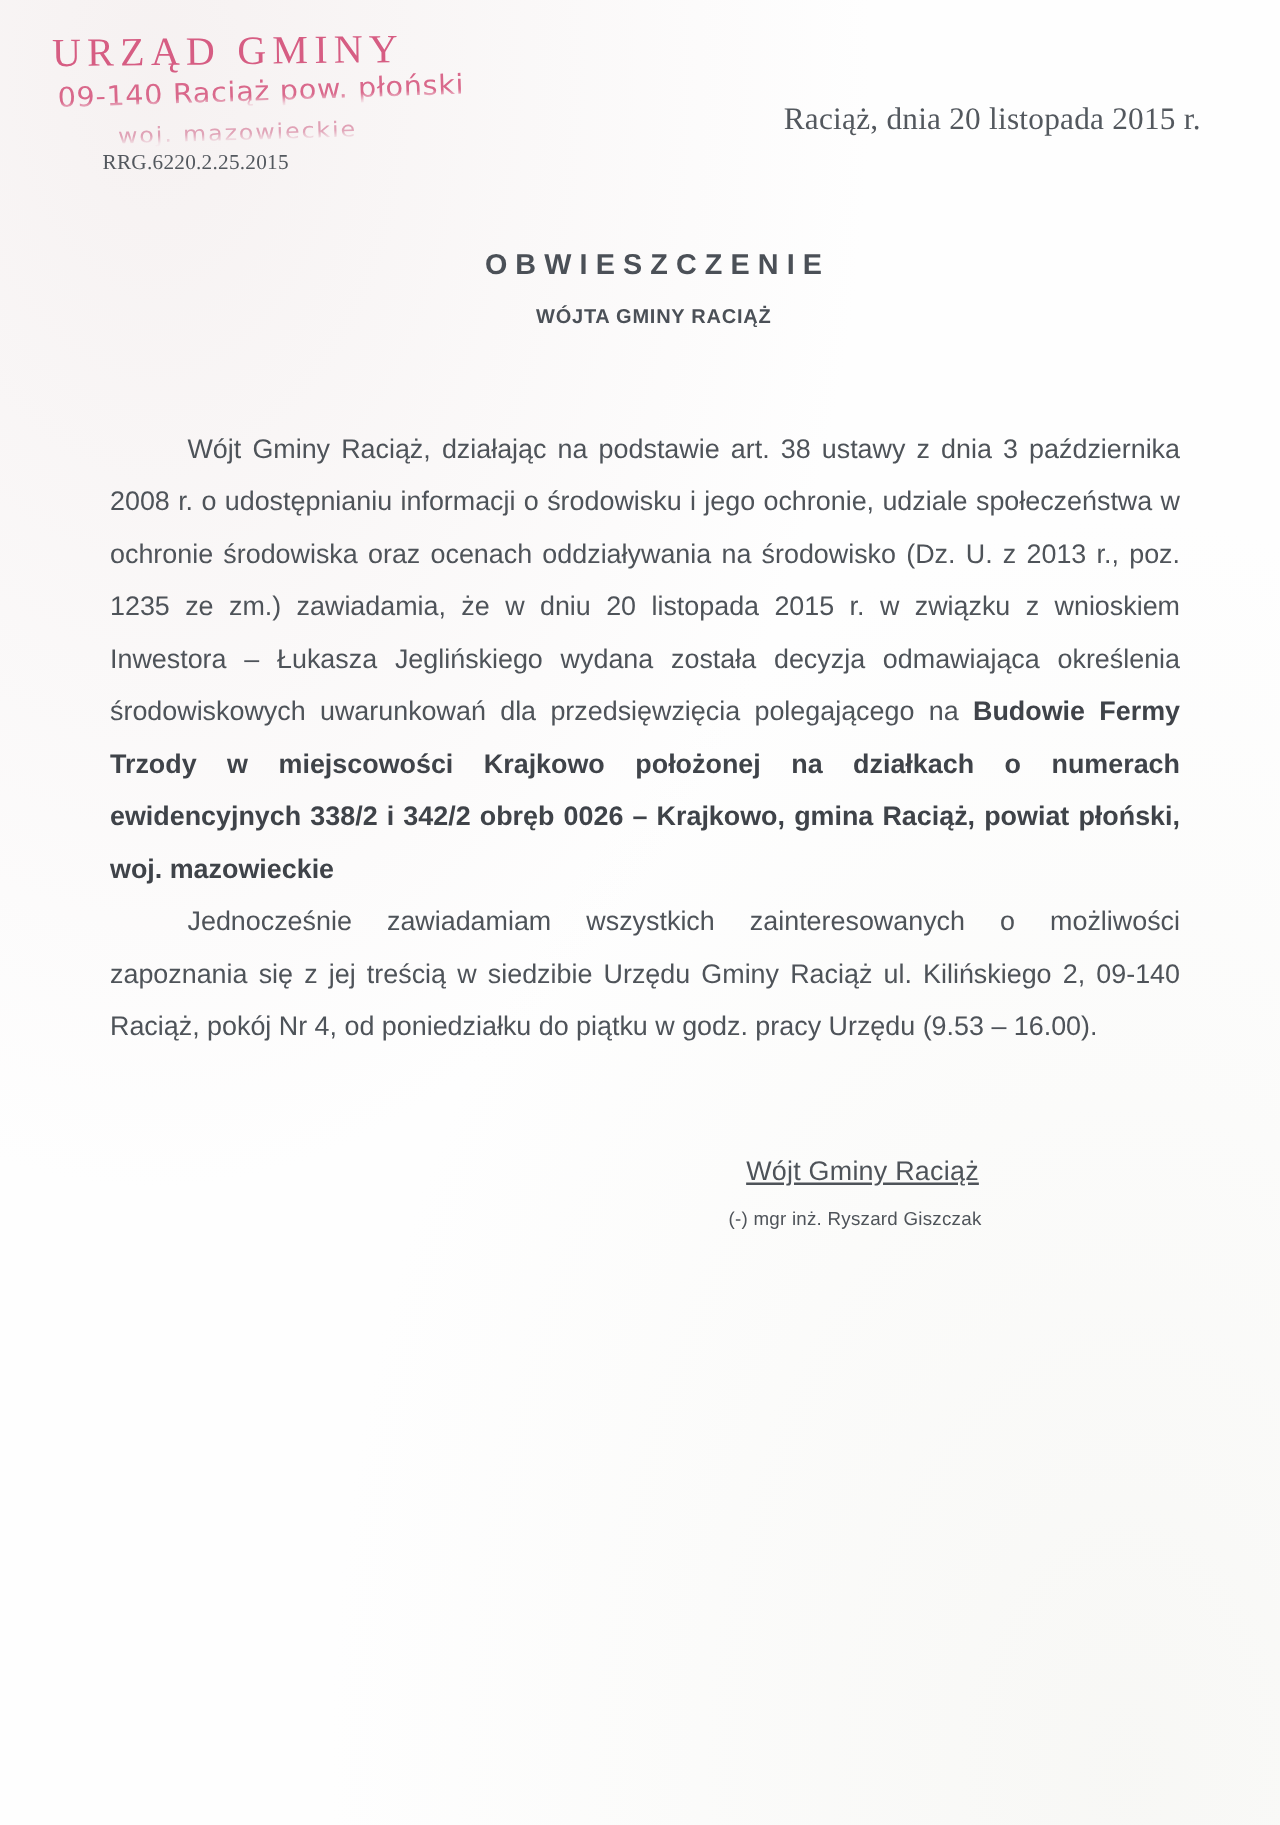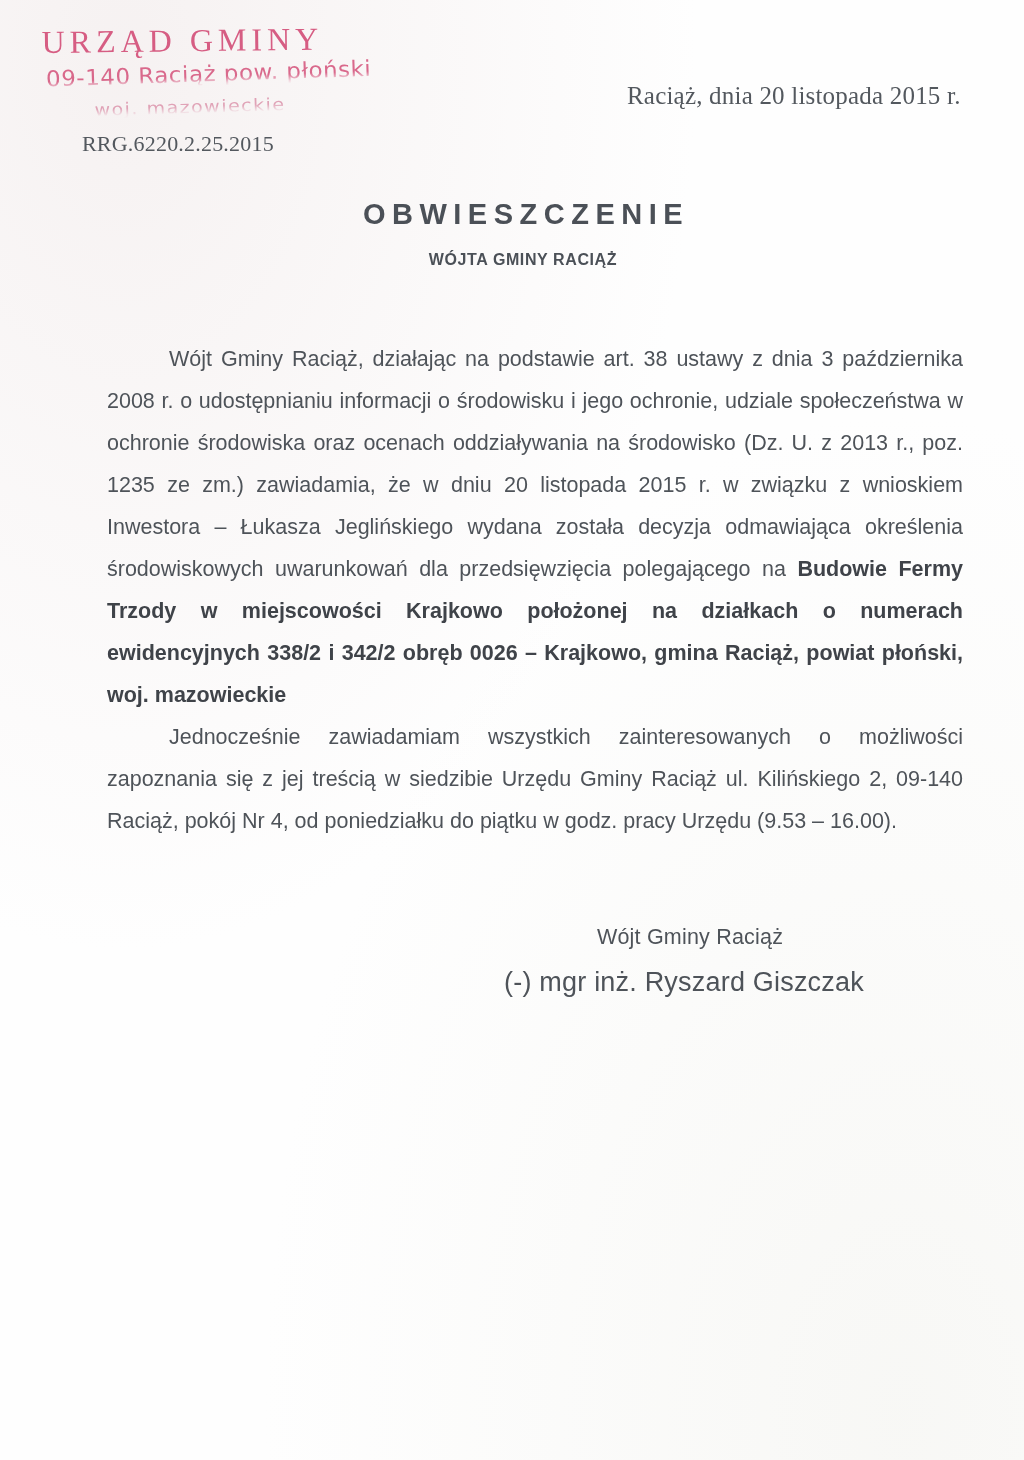--- a/index.html
+++ b/index.html
@@ -73,23 +73,23 @@
     transform: rotate(-1deg) scaleY(0.9);
     transform-origin: left center;
     -webkit-mask-image: linear-gradient(to bottom, rgba(0,0,0,1) 0%, rgba(0,0,0,0.95) 50%, rgba(0,0,0,0.15) 82%, rgba(0,0,0,0) 100%);
     mask-image: linear-gradient(to bottom, rgba(0,0,0,1) 0%, rgba(0,0,0,0.95) 50%, rgba(0,0,0,0.15) 82%, rgba(0,0,0,0) 100%);
   }
 
   
   .ref-no {
     position: absolute;
     left: 82px;
-    top: 131px;
+    top: 120px;
     font-family: "Liberation Serif", serif;
-    font-size: 22px;
+    font-size: 17px;
     color: #53585e;
     letter-spacing: 0.2px;
     white-space: nowrap;
   }
 
   
   .place-date {
     position: absolute;
     left: 627px;
     top: 82px;
@@ -104,21 +104,21 @@
   
   .title-block {
     position: absolute;
     left: 0;
     top: 198px;
     width: 1024px;
     text-align: center;
   }
   .title-main {
     font-family: "Liberation Sans", sans-serif;
-    font-size: 29px;
+    font-size: 23px;
     font-weight: bold;
     letter-spacing: 6.5px;
     color: #4b5057;
     margin-left: 28px;
   }
   .title-sub {
     font-family: "Liberation Sans", sans-serif;
     font-size: 16px;
     font-weight: bold;
     letter-spacing: 0.6px;
@@ -126,21 +126,20 @@
     margin-top: 20px;
     margin-left: 22px;
   }
 
   
   .body-block {
     position: absolute;
     left: 88px;
     top: 338px;
     width: 856px;
-    margin-left: 19px;
   }
   .para {
     font-family: "Liberation Sans", sans-serif;
     font-size: 21.5px;
     line-height: 42px;
     color: #4e5359;
     text-align: justify;
     text-justify: inter-word;
     text-indent: 62px;
     margin: 0;
@@ -160,24 +159,25 @@
     left: 445px;
     top: 925px;
     width: 490px;
     text-align: center;
   }
   .sig-title {
     font-family: "Liberation Sans", sans-serif;
     font-size: 21.5px;
     color: #4e5359;
     letter-spacing: 0.2px;
+    text-decoration: underline;
   }
   .sig-name {
     font-family: "Liberation Sans", sans-serif;
-    font-size: 27px;
+    font-size: 15px;
     color: #4e5359;
     letter-spacing: 0.2px;
     margin-top: 17px;
     margin-left: -12px;
   }
 </style>
 </head>
 <body>
 
 <div class="page">

